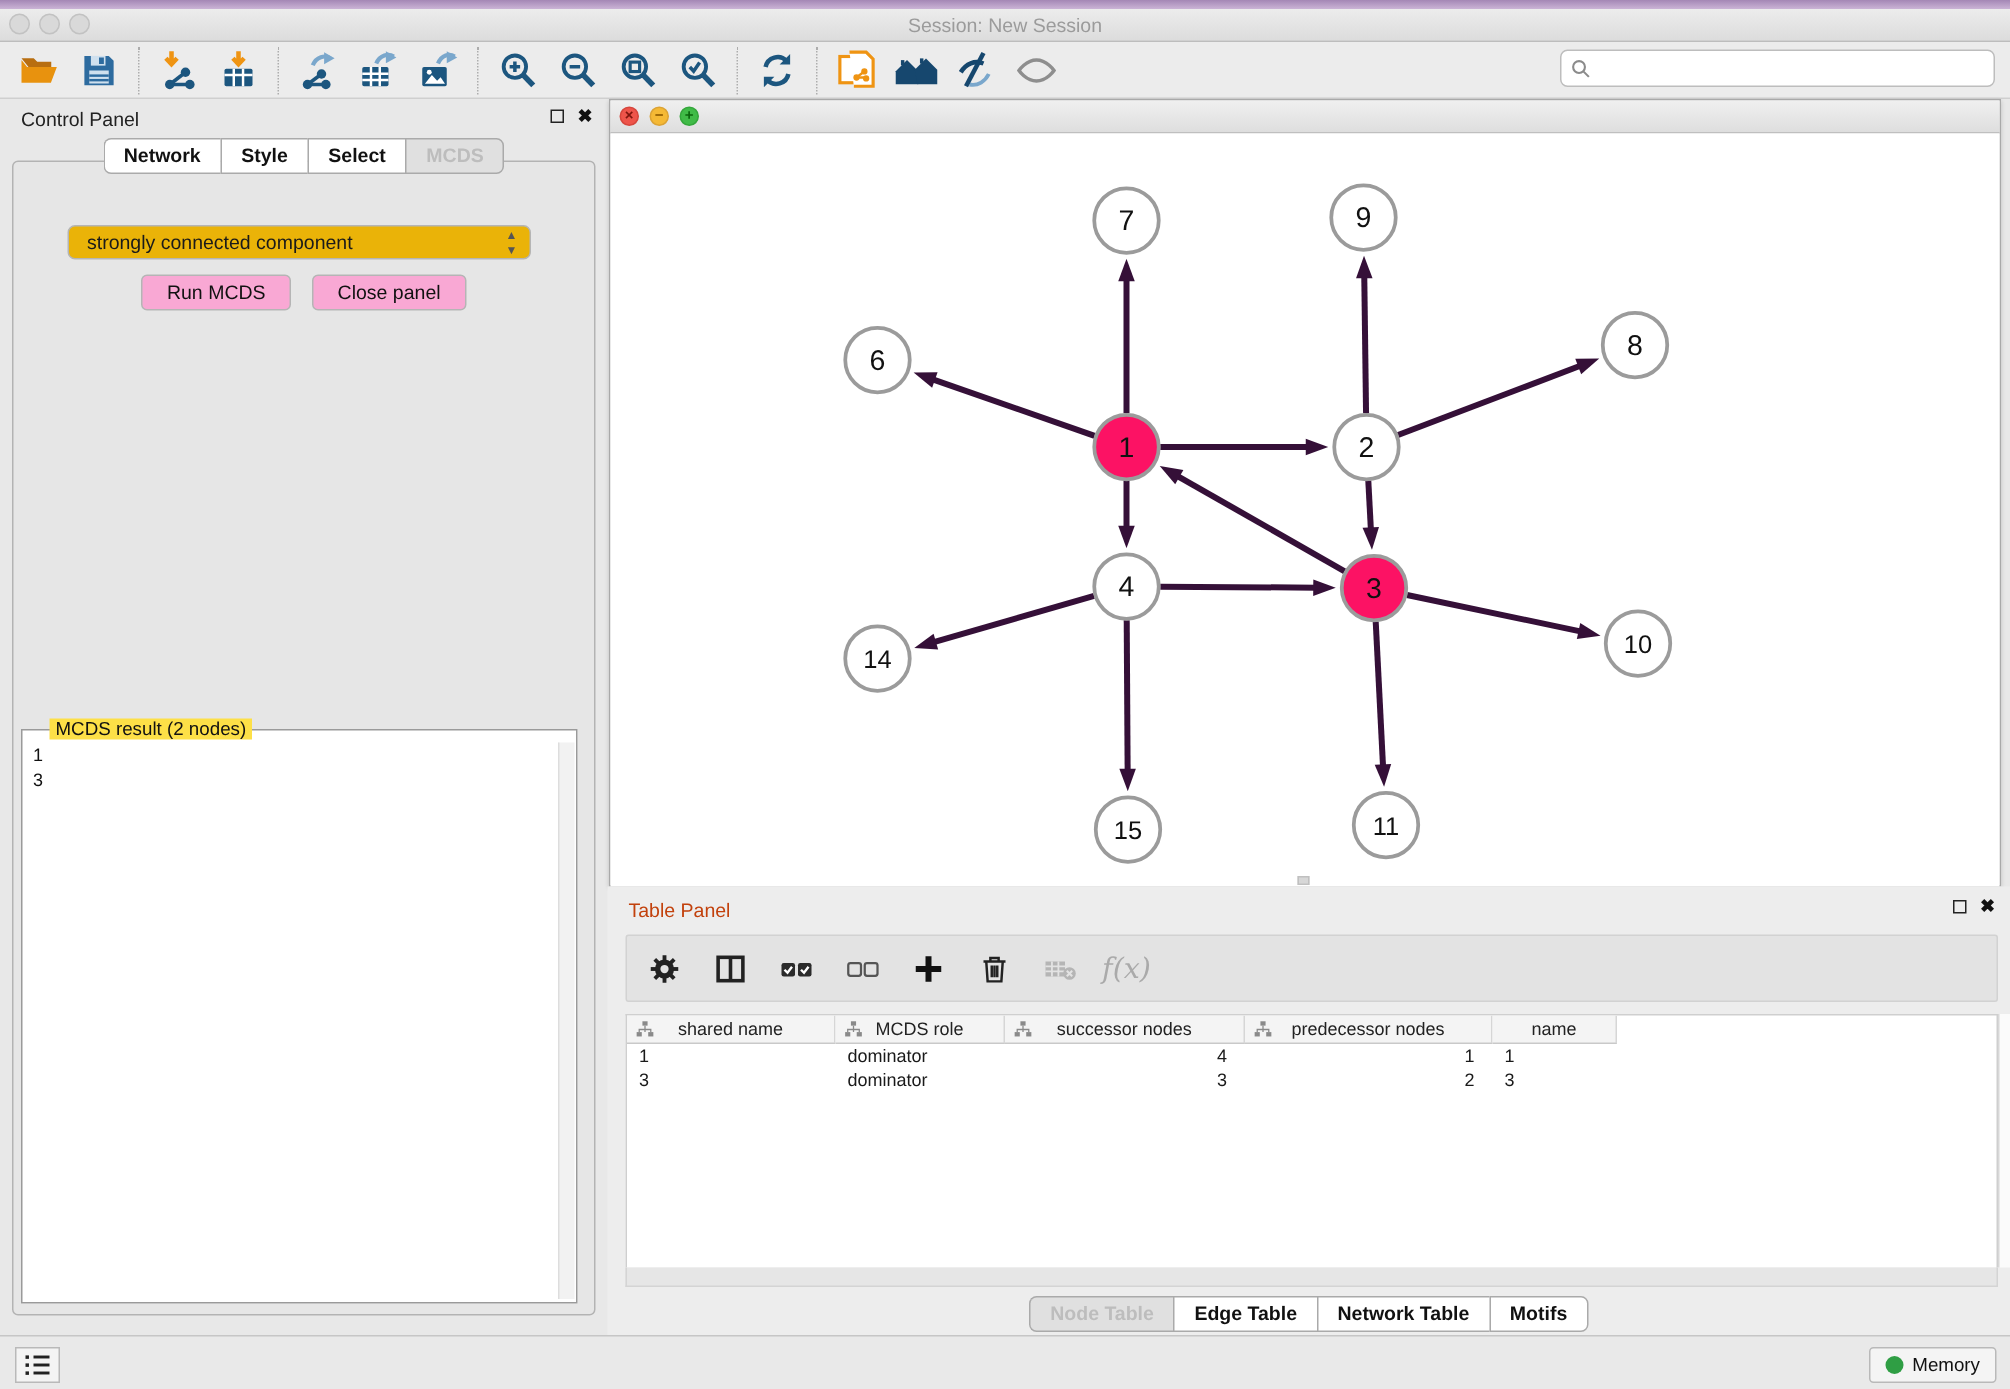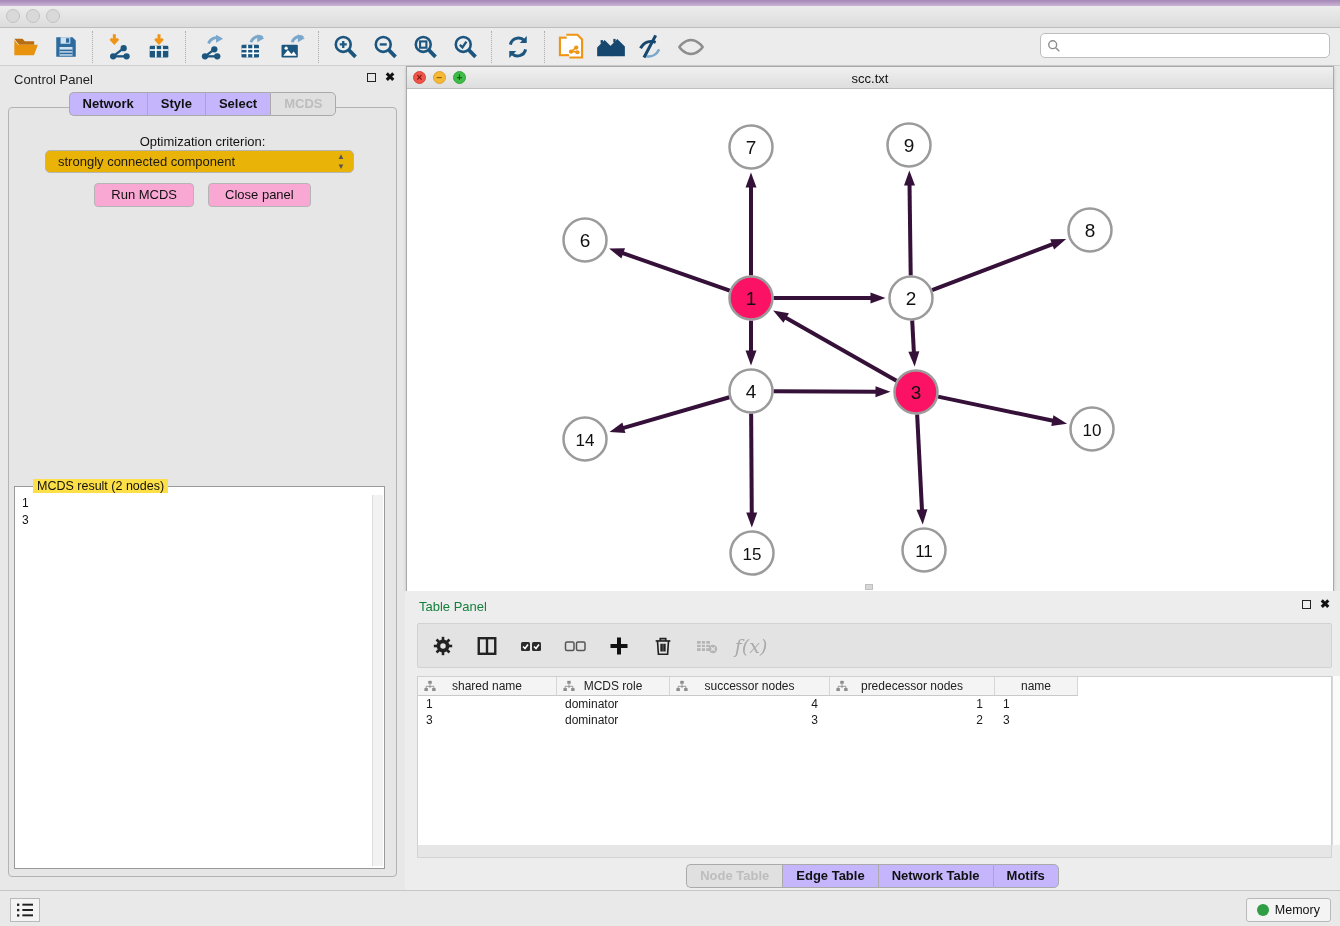--- a/index.html
+++ b/index.html
@@ -26,21 +26,21 @@
 
   
   .control-panel { position:absolute; left:0; top:66px; width:405px; height:824px; }
   .cp-header { position:relative; height:26px; }
   .cp-title { position:absolute; left:14px; top:6px; font-size:13px; color:#222; }
   .panel-icons { position:absolute; right:10px; top:6px; display:flex; gap:9px; align-items:center; }
   .float-ico { width:9px; height:9px; border:1.5px solid #222; display:inline-block; }
   .close-ico { font-size:12px; font-weight:bold; color:#111; line-height:11px; }
 
   .seg-tabs { display:flex; justify-content:center; position:relative; z-index:2; }
-  .seg { border:1px solid #aaa; border-right:none; background:#c4b5fd; font-size:13px; font-weight:600;
+  .seg { border:1px solid #aaa; border-right:none; background:#ffffff; font-size:13px; font-weight:600;
     padding:3px 13px 4px; color:#111; }
   .seg:first-child { border-radius:5px 0 0 5px; }
   .seg:last-child  { border-radius:0 5px 5px 0; border-right:1px solid #aaa; }
   .seg.active { background:#e0e0e0; color:#bdbdbd; }
 
   .cp-box { position:absolute; left:8px; right:8px; top:41px; bottom:13px;
     border:1px solid #b3b3b3; border-radius:4px; background:#e6e6e6; }
   .opt-label { text-align:center; margin-top:26px; font-size:13px; color:#111; }
   .dropdown { position:absolute; left:36px; right:42px; top:42px; height:23px; background:#eab308;
     border:1px solid #b5b5b5; border-radius:5px; font-size:13px; display:flex; align-items:center;
@@ -71,21 +71,21 @@
   .ntl.yel   { background:#f5b935; border:1px solid #dca334; color:#8f5b00; }
   .ntl.grn   { background:#40bb47; border:1px solid #34a73b; color:#0b650d; }
   .net-title { position:absolute; left:0; right:0; top:4px; text-align:center; font-size:13px; color:#111; }
   .net-canvas { position:relative; width:926px; height:502px; background:#fff; }
   .resize-grip { position:absolute; left:458px; bottom:1px; width:8px; height:6px; background:#d7d7d7;
     border:1px solid #c0c0c0; }
 
   
   .table-panel { position:absolute; left:405px; top:591px; width:935px; height:299px; background:#ededed; }
   .tp-header { position:relative; height:26px; }
-  .tp-title { position:absolute; left:14px; top:8px; font-size:13px; color:#15803d; }
+  .tp-title { position:absolute; left:14px; top:8px; font-size:13px; color:#c2410c; }
   .tp-toolbar { position:absolute; left:12px; right:8px; top:32px; height:45px; background:#e3e3e3;
     border:1px solid #d2d2d2; border-radius:2px; display:flex; align-items:center; padding-left:10px; gap:14px; }
   .tp-tb-btn { width:30px; height:30px; display:flex; align-items:center; justify-content:center; }
   .fx { font-family:"DejaVu Serif", serif; font-style:italic; font-size:19px; color:#aaa; }
 
   .tp-table { position:absolute; left:12px; top:85px; width:915px; height:169px; background:#fff;
     border:1px solid #cfcfcf; border-bottom:none; overflow:hidden; }
   .thead { display:flex; height:19px; }
   .th { position:relative; height:19px; background:#f4f4f4; border-right:1px solid #d6d6d6;
     border-bottom:1px solid #c9c9c9; font-size:12px; color:#222; text-align:center; line-height:18px; }
@@ -116,20 +116,21 @@
 <body>
 
 <div class="menustrip"></div>
 
 <div class="titlebar">
   <div class="lights">
     <div class="tl"></div>
     <div class="tl"></div>
     <div class="tl"></div>
   </div>
+  <div class="wtitle">Session: New Session</div>
 </div>
 
 <div class="toolbar">
   <div class="tb-btn">
     <svg width="28" height="28" viewBox="0 0 24 24">
         <path d="M2 5h7l2 2h8v3H6z" fill="#b86e10"></path>
         <path d="M5.2 10h17l-3.4 9H2V6z" fill="#e8920e"></path>
       </svg>
   </div>
   <div class="tb-btn">
@@ -292,21 +293,20 @@
       <span class="close-ico">✖</span>
     </span>
   </div>
   <div class="seg-tabs" id="cp-tabs">
       <button class="seg">Network</button>
       <button class="seg">Style</button>
       <button class="seg">Select</button>
       <button class="seg active">MCDS</button>
     </div>
   <div class="cp-box">
-    <div class="opt-label">Optimization criterion:</div>
     <div class="dropdown">
       <span>strongly connected component</span>
       <span class="dd-arrows">
           <span>▲</span>
           <span>▼</span>
         </span>
     </div>
     <div class="btn-row">
       <button class="mac-btn">Run MCDS</button>
       <button class="mac-btn">Close panel</button>
@@ -322,21 +322,20 @@
   </div>
 </div>
 
 <div class="net-window">
   <div class="net-titlebar">
     <div class="lights">
       <div class="ntl red">×</div>
       <div class="ntl yel">−</div>
       <div class="ntl grn">+</div>
     </div>
-    <div class="net-title">scc.txt</div>
   </div>
   <div class="net-canvas">
     <svg id="graph-svg" width="926" height="502">
         <line x1="344" y1="186.5" x2="344" y2="96.5" stroke="#351038" stroke-width="4"></line>
         <polygon points="344,83.5 349.5,98.5 338.5,98.5" fill="#351038"></polygon>
         <line x1="322.75920030229116" y1="201.5785157682704" x2="214.34536837163517" y2="163.69898412984844" stroke="#351038" stroke-width="4"></line>
         <polygon points="202.07290632407003,159.4110154626269 218.0475800458543,159.16647613545112 214.41929886589762,169.55086709877546" fill="#351038"></polygon>
         <line x1="366.5" y1="209" x2="465.5" y2="209" stroke="#351038" stroke-width="4"></line>
         <polygon points="478.5,209 463.5,214.5 463.5,203.5" fill="#351038"></polygon>
         <line x1="344" y1="231.5" x2="344" y2="263.5" stroke="#351038" stroke-width="4"></line>

